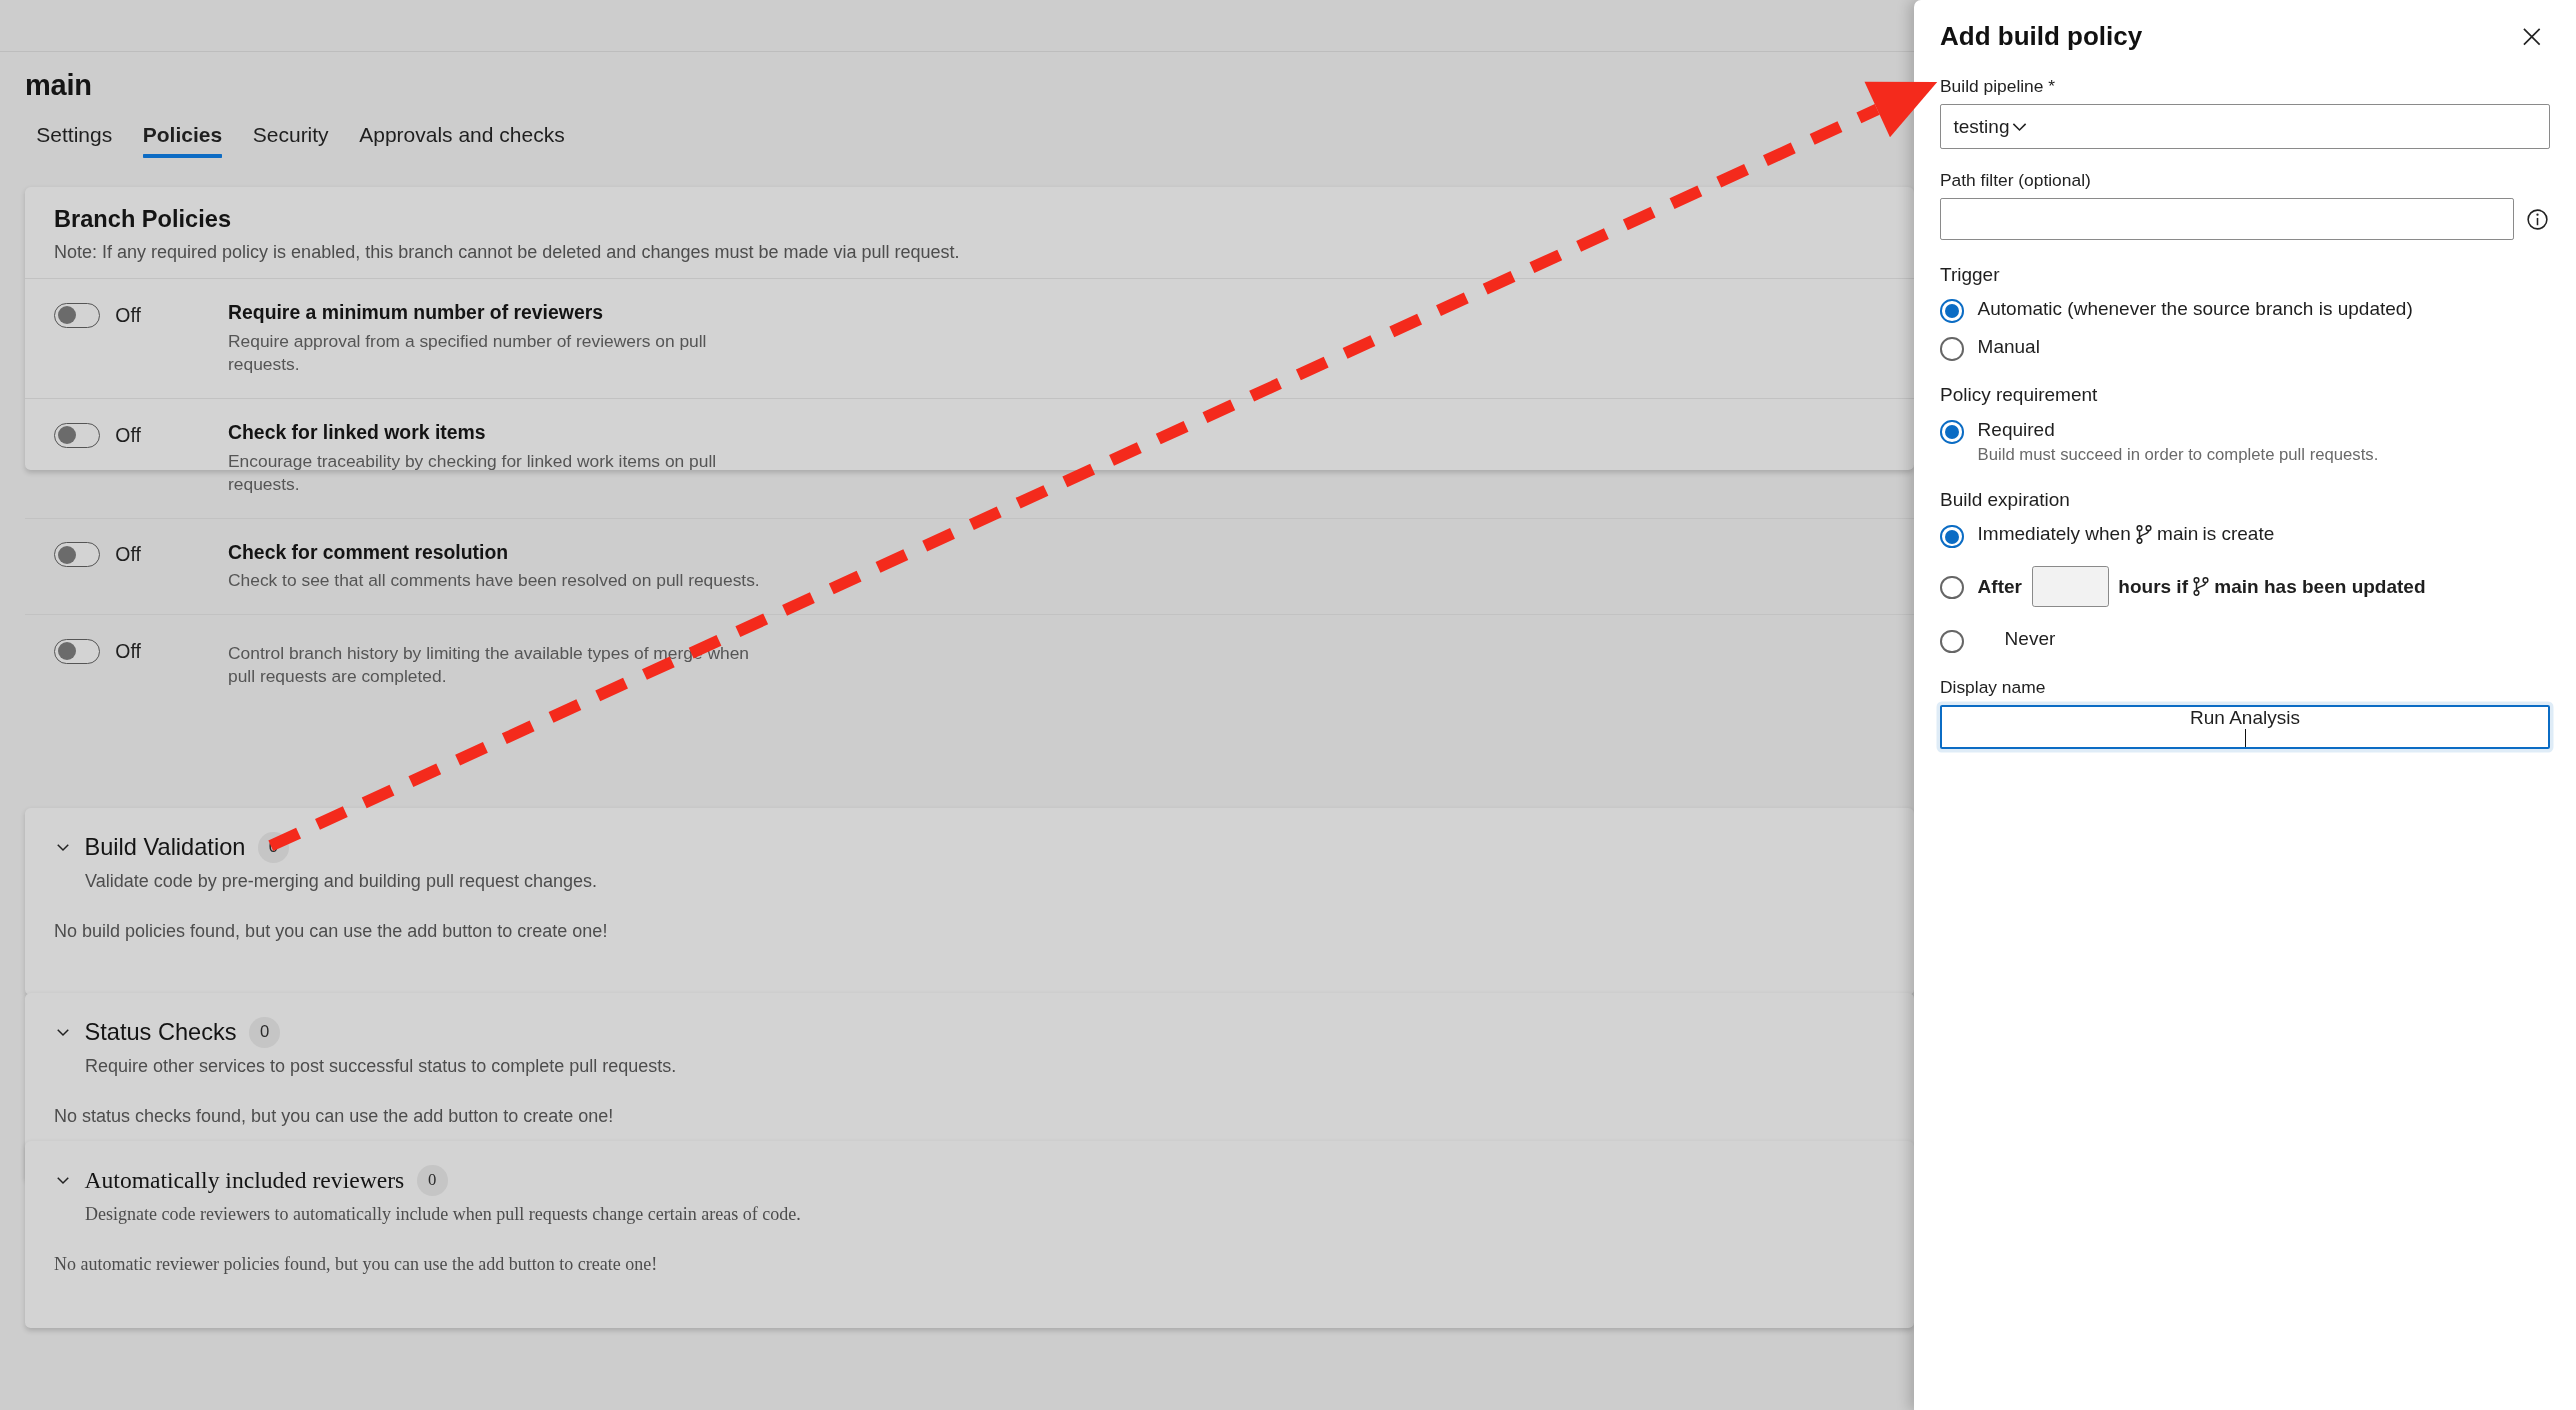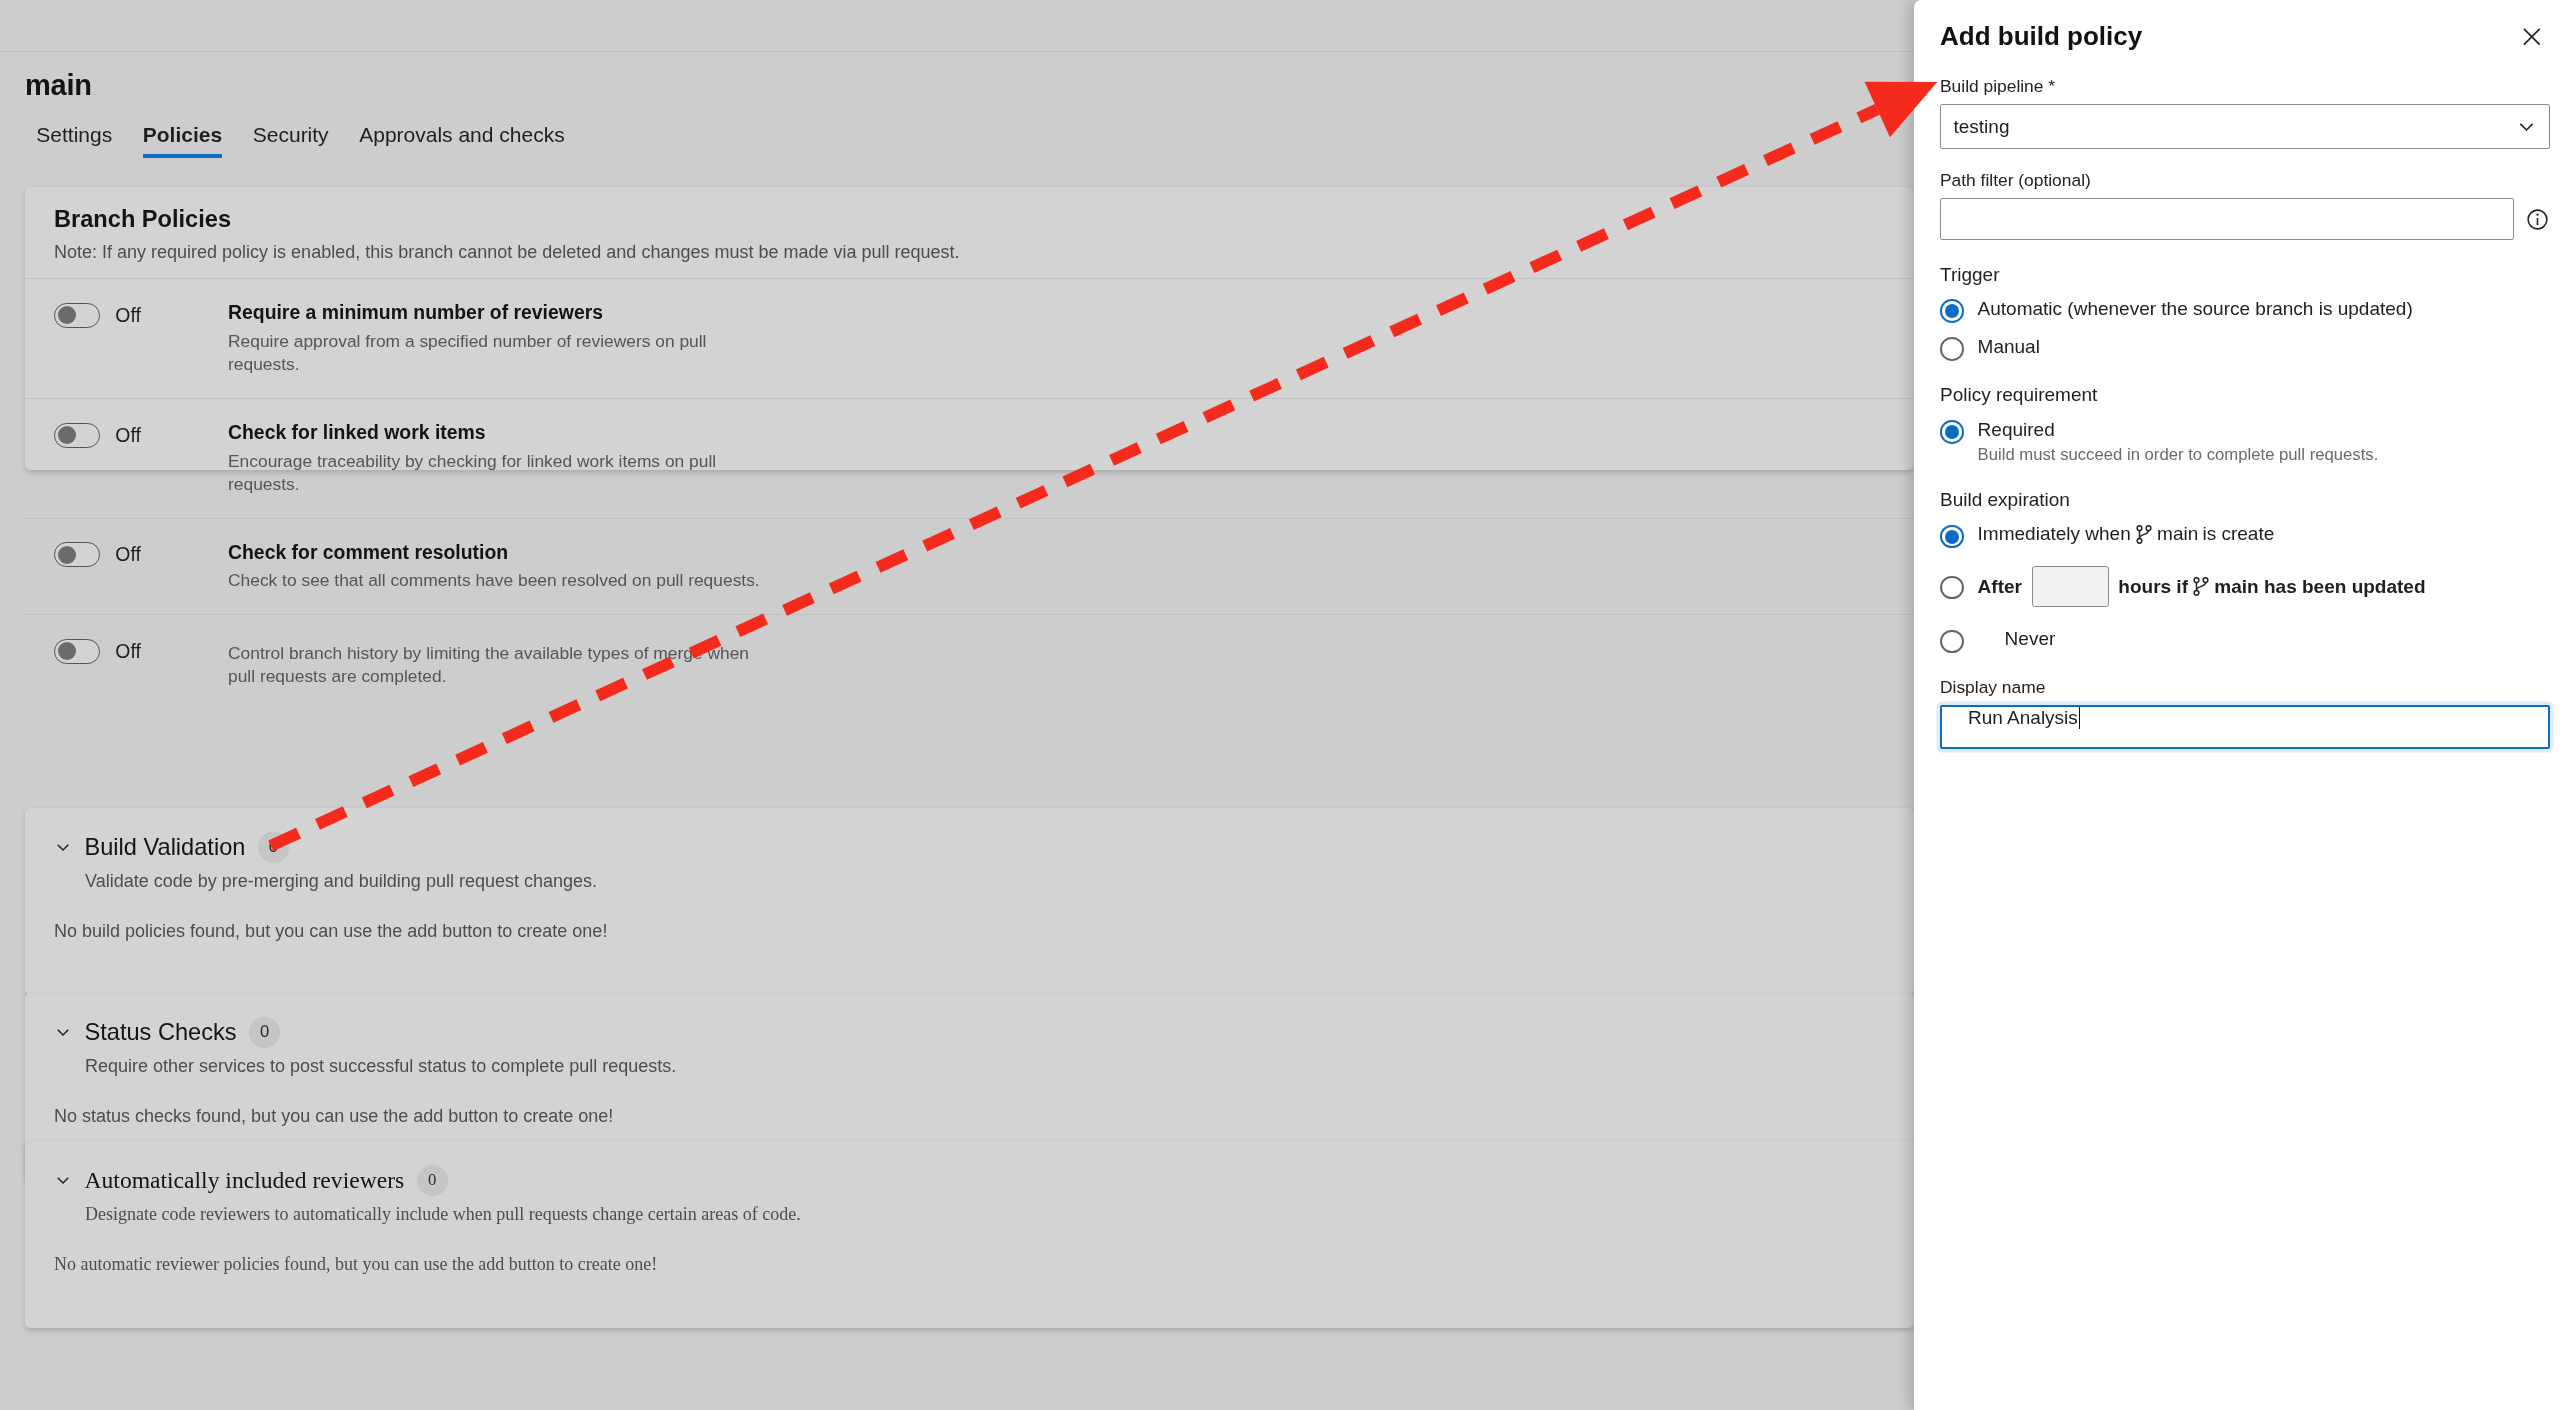--- a/index.html
+++ b/index.html
@@ -78,21 +78,21 @@
   }
   .panel-header{display:flex;align-items:center;justify-content:space-between;padding-top:18px;}
   .panel-title{font-size:26px;font-weight:700;color:#111;}
   .close-btn{
     width:37px;height:37px;display:flex;align-items:center;justify-content:center;
     cursor:pointer;border-radius:2.8px;
   }
   .field-label{font-size:17.4px;color:#222;margin-top:21px;margin-bottom:7px;}
   .select-box{
     height:43px;border:1.4px solid #8a8a8a;border-radius:2.1px;background:#fff;
-    display:flex;align-items:center;justify-content:space-between;padding:0 12.5px;cursor:pointer;
+    display:flex;align-items:center;padding:0 12.5px;cursor:pointer;
   }
   .select-box .val{font-size:19px;color:#1f1f1f;}
   .path-row{display:flex;align-items:center;gap:11px;}
   .text-input{
     height:42px;border:1.4px solid #8a8a8a;border-radius:2.1px;background:#fff;flex:1;
     display:flex;align-items:center;padding:0 11px;box-sizing:border-box;
   }
   .text-input .val{font-size:19px;color:#1f1f1f;}
   .info-icon{width:25px;height:25px;flex:none;cursor:pointer;}
 
@@ -109,22 +109,23 @@
   }
   .radio-body .rt{font-size:19px;color:#1f1f1f;line-height:1.15;display:flex;align-items:center;gap:4.2px;flex-wrap:wrap;}
   .radio-body .rd{font-size:16.7px;color:#6a6a6a;margin-top:4.9px;}
   .branch-icon{width:18px;height:21px;display:inline-block;vertical-align:-2.8px;}
   .hours-input{
     width:75px;height:39px;border:1.4px solid #8a8a8a;border-radius:2.8px;background:#f2f2f2;
     display:inline-block;margin:0 9.7px;vertical-align:middle;
   }
   .display-input{
     height:44px;border:2.1px solid #0b6cc4;border-radius:2.1px;background:#fff;
-    display:flex;align-items:flex-start;padding:0 26px;box-sizing:border-box;
+    display:flex;align-items:center;padding:0 5px;box-sizing:border-box;
     box-shadow:0 0 0 3.5px rgba(11,108,196,.13);
+    flex-direction:column;
   }
   .display-input .val{font-size:19px;color:#1f1f1f;}
   .caret{display:inline-block;width:1.4px;height:22px;background:#111;margin-left:0.7px;}
 </style>
 </head>
 <body>
 
 <div id="bg-page">
 
   <div id="top-strip">

